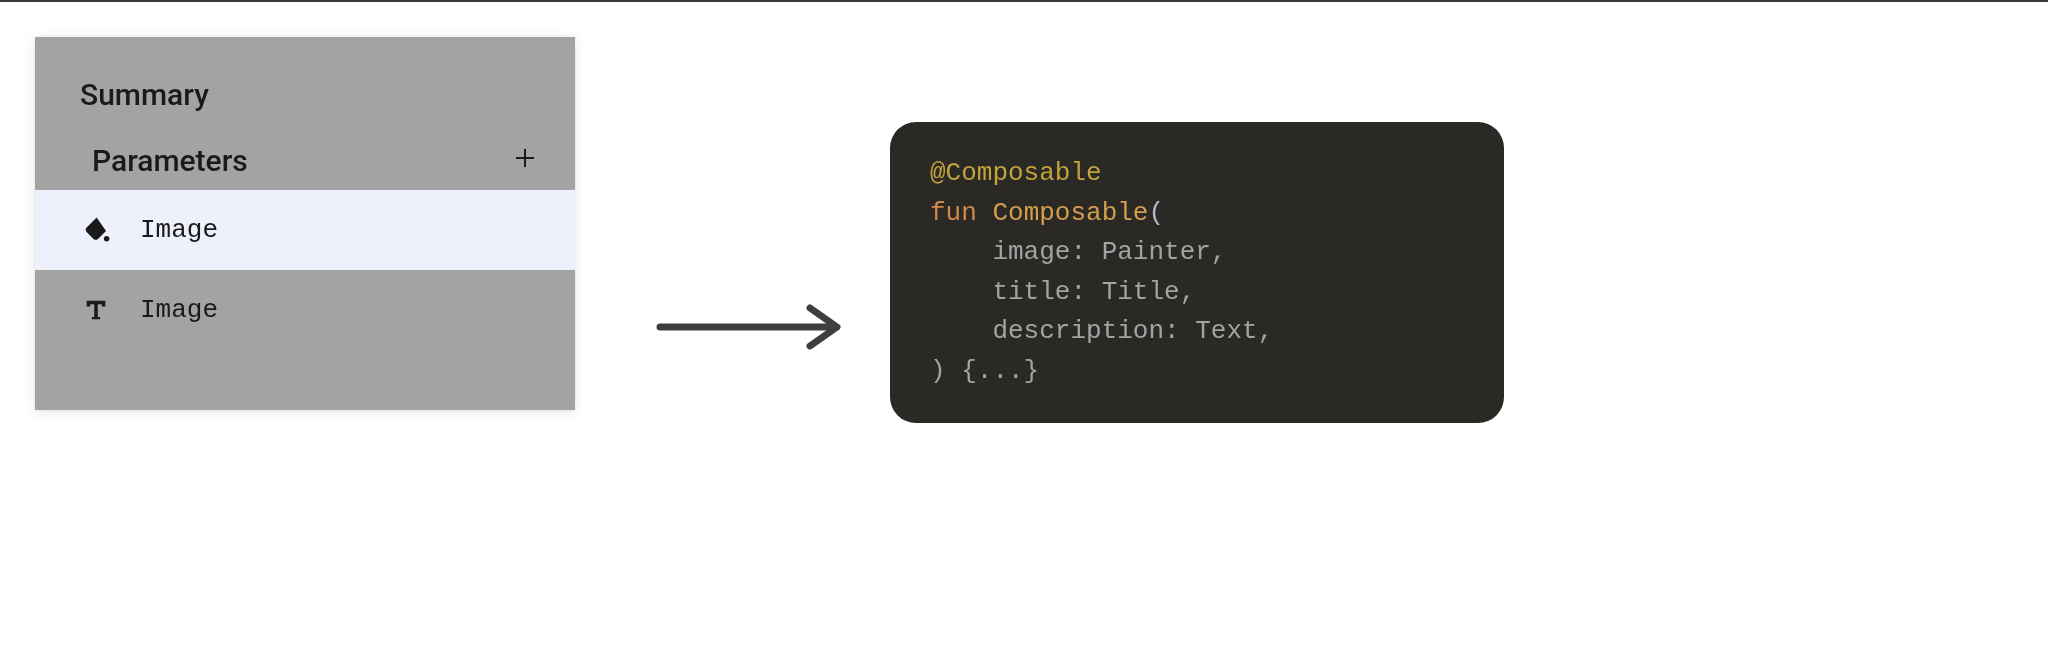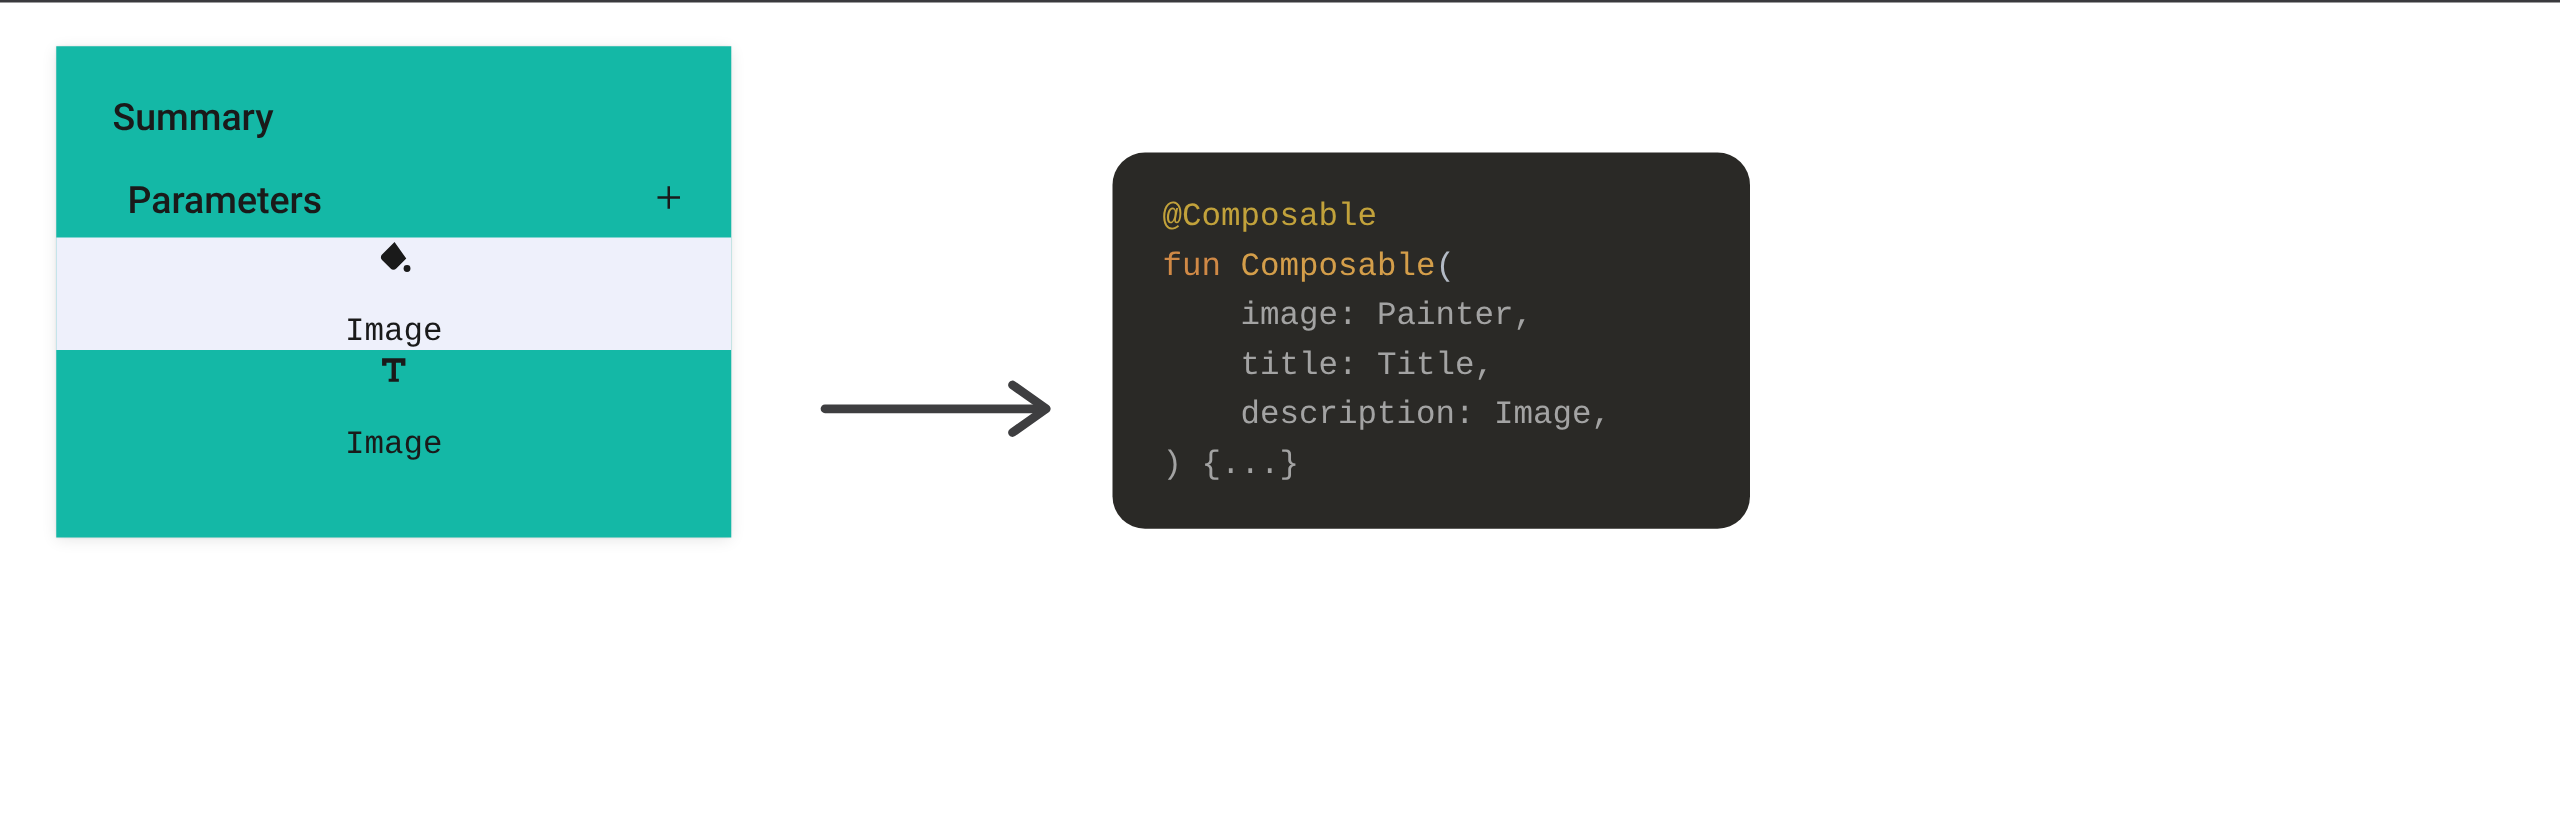--- a/index.html
+++ b/index.html
@@ -7,23 +7,23 @@
       width: 2048px;
       height: 672px;
       background: #ffffff;
       font-family: -apple-system, BlinkMacSystemFont, "Segoe UI", Roboto, sans-serif;
       position: relative;
       border-top: 2px solid #3a3a3e;
     }
     .panel {
       position: absolute;
       top: 35px;
-      left: 45px;
+      left: 35px;
       width: 540px;
-      background: #14b8a6;
+      background: #a3a3a3;
       box-shadow: 0 2px 12px rgba(0,0,0,0.10), 0 0 2px rgba(0,0,0,0.08);
       padding: 40px 0 60px 0;
     }
     .panel-section-title {
       font-size: 30px;
       font-weight: 500;
       color: #1a1a1a;
       padding: 0 45px;
       margin-bottom: 28px;
     }
@@ -45,24 +45,23 @@
       height: 40px;
       display: flex;
       align-items: center;
       justify-content: center;
       cursor: pointer;
       color: #1a1a1a;
     }
     .param-row {
       display: flex;
       align-items: center;
-      padding: 0 45px;
+      padding: 24px 45px;
       gap: 28px;
       cursor: pointer;
-      flex-direction: column;
     }
     .param-row.selected {
       background: #eef0fb;
     }
     .param-icon {
       width: 32px;
       height: 32px;
       display: inline-flex;
       align-items: center;
       justify-content: center;
@@ -79,21 +78,21 @@
       left: 655px;
       width: 190px;
       height: 50px;
       display: flex;
       align-items: center;
     }
     .code-block {
       position: absolute;
       top: 120px;
       left: 890px;
-      width: 510px;
+      width: 614px;
       background: #2a2926;
       border-radius: 26px;
       padding: 32px 40px;
       font-family: "SFMono-Regular", Consolas, "Liberation Mono", Menlo, monospace;
       font-size: 26px;
       line-height: 1.52;
     }
     .code-line { white-space: pre; }
     .tok-annotation { color: #c2a23b; }
     .tok-keyword { color: #d08946; margin-top: 24px; }
@@ -145,15 +144,15 @@
     <line x1="5" y1="25" x2="178" y2="25" stroke="#3e3e40" stroke-width="7" stroke-linecap="round"></line>
     <path d="M 155 6 L 182 25 L 155 44" stroke="#3e3e40" stroke-width="7" fill="none" stroke-linecap="round" stroke-linejoin="round"></path>
   </svg>
 </div>
 
 <div class="code-block">
   <div class="code-line"><span class="tok-annotation">@Composable</span></div>
   <div class="code-line"><span class="tok-keyword">fun</span><span class="tok-default"> </span><span class="tok-funcname">Composable</span><span class="tok-punct">(</span></div>
   <div class="code-line tok-default">    image: Painter,</div>
   <div class="code-line tok-default">    title: Title,</div>
-  <div class="code-line tok-default">    description: Image,</div>
+  <div class="code-line tok-default">    description: Text,</div>
   <div class="code-line tok-default">) {...}</div>
 </div>
 
 </body></html>

